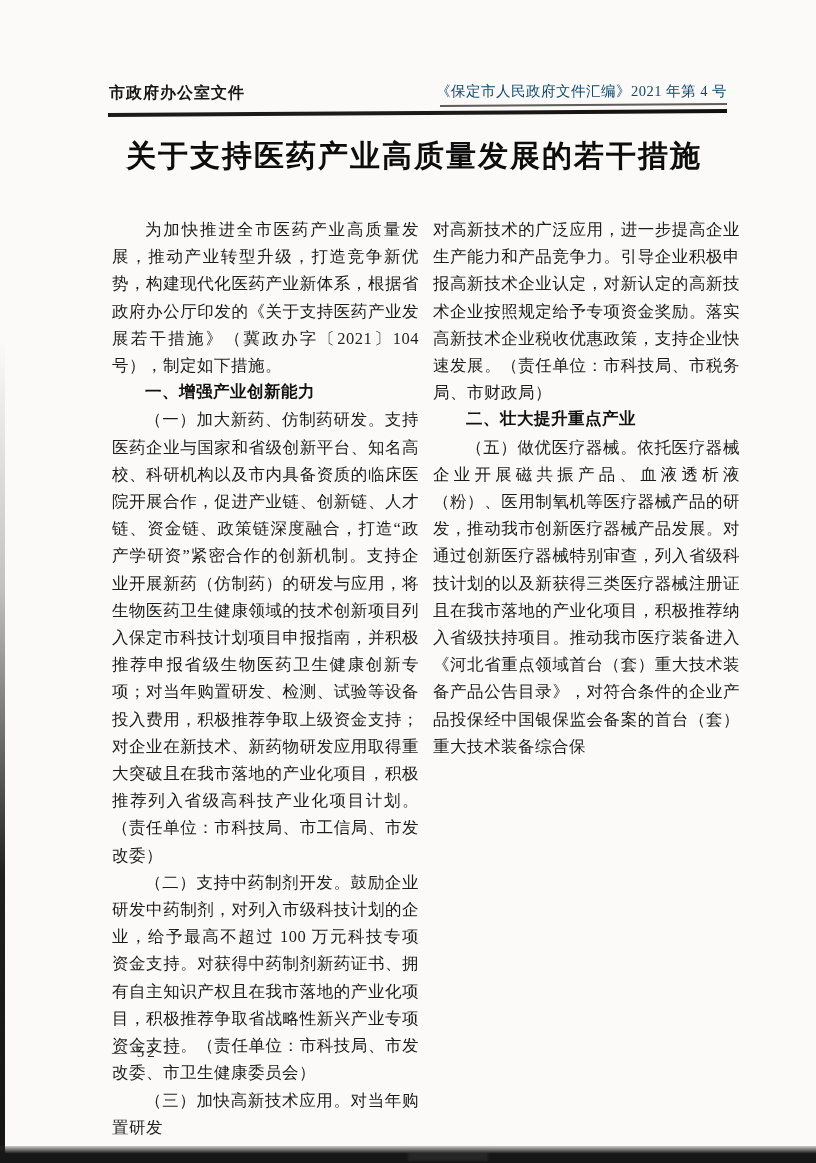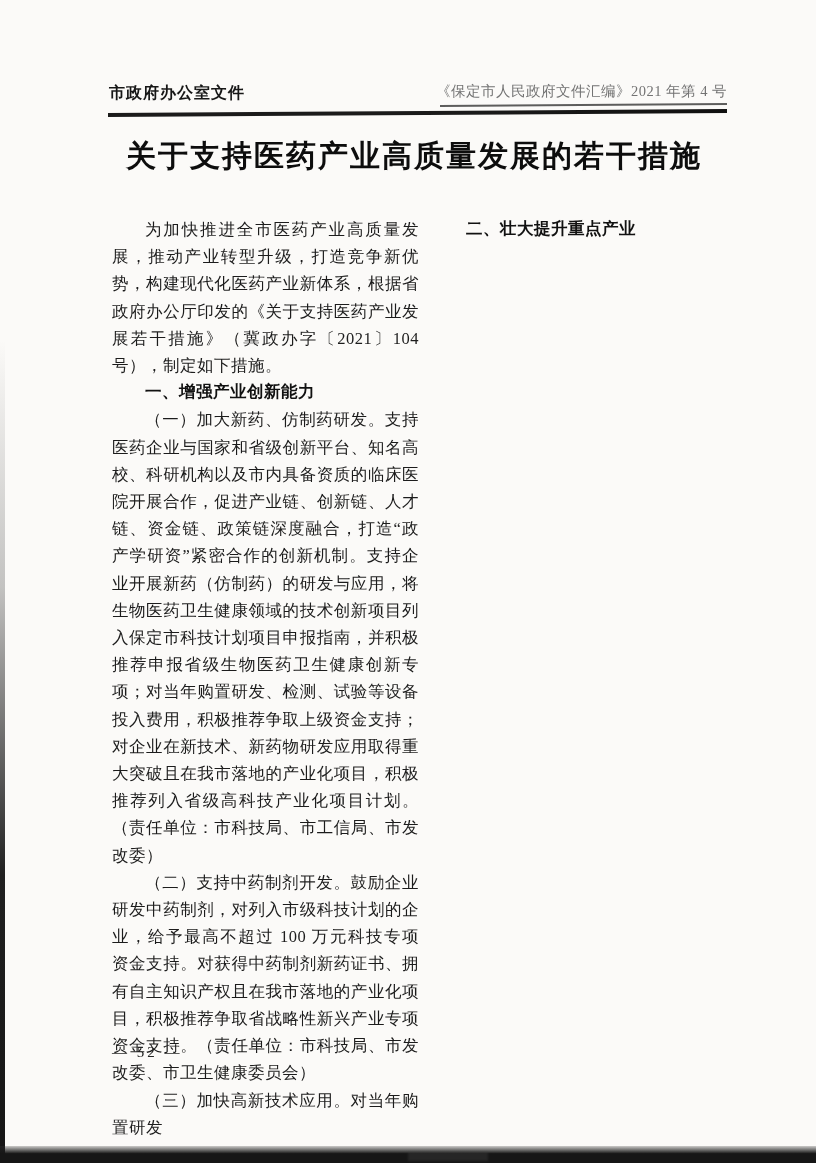--- a/index.html
+++ b/index.html
@@ -17,21 +17,21 @@
   
   .header-row {
     position:absolute; top:83px; left:109px; width:618px;
     display:flex; justify-content:space-between; align-items:baseline;
   }
   .header-doc-type {
     font-family:"Liberation Sans","DejaVu Sans",sans-serif;
     font-weight:700; font-size:16px; letter-spacing:1px; color:#171717;
   }
   .header-compilation {
-    font-size:14.5px; letter-spacing:0.5px; color:#737373;
+    font-size:14.5px; letter-spacing:0.5px; color:#0c4a6e;
     transform:translateY(-2px);
   }
   .header-rule {
     position:absolute; top:111px; left:108px; width:619px; height:4px;
     background:linear-gradient(to right, #1b1b1b 0 55%, #101010);
     transform:skewY(-0.35deg);
   }
   .header-rule-echo {
     position:absolute; top:104px; left:440px; width:287px; height:1.5px;
     background:rgba(40,40,40,0.75);
@@ -109,21 +109,23 @@
 
   <div class="columns">
     <div class="column">
         <p class="para intro">为加快推进全市医药产业高质量发展，推动产业转型升级，打造竞争新优势，构建现代化医药产业新体系，根据省政府办公厅印发的《关于支持医药产业发展若干措施》（冀政办字〔2021〕104 号），制定如下措施。</p>
         <p class="para heading">一、增强产业创新能力</p>
         <p class="para item">（一）加大新药、仿制药研发。支持医药企业与国家和省级创新平台、知名高校、科研机构以及市内具备资质的临床医院开展合作，促进产业链、创新链、人才链、资金链、政策链深度融合，打造“政产学研资”紧密合作的创新机制。支持企业开展新药（仿制药）的研发与应用，将生物医药卫生健康领域的技术创新项目列入保定市科技计划项目申报指南，并积极推荐申报省级生物医药卫生健康创新专项；对当年购置研发、检测、试验等设备投入费用，积极推荐争取上级资金支持；对企业在新技术、新药物研发应用取得重大突破且在我市落地的产业化项目，积极推荐列入省级高科技产业化项目计划。（责任单位：市科技局、市工信局、市发改委）</p>
         <p class="para item">（二）支持中药制剂开发。鼓励企业研发中药制剂，对列入市级科技计划的企业，给予最高不超过 100 万元科技专项资金支持。对获得中药制剂新药证书、拥有自主知识产权且在我市落地的产业化项目，积极推荐争取省战略性新兴产业专项资金支持。（责任单位：市科技局、市发改委、市卫生健康委员会）</p>
         <p class="para item">（三）加快高新技术应用。对当年购置研发</p>
       </div>
     <div class="column">
+        <p class="para continuation">对高新技术的广泛应用，进一步提高企业生产能力和产品竞争力。引导企业积极申报高新技术企业认定，对新认定的高新技术企业按照规定给予专项资金奖励。落实高新技术企业税收优惠政策，支持企业快速发展。（责任单位：市科技局、市税务局、市财政局）</p>
         <p class="para heading">二、壮大提升重点产业</p>
+        <p class="para item">（五）做优医疗器械。依托医疗器械企业开展磁共振产品、血液透析液（粉）、医用制氧机等医疗器械产品的研发，推动我市创新医疗器械产品发展。对通过创新医疗器械特别审查，列入省级科技计划的以及新获得三类医疗器械注册证且在我市落地的产业化项目，积极推荐纳入省级扶持项目。推动我市医疗装备进入《河北省重点领域首台（套）重大技术装备产品公告目录》，对符合条件的企业产品投保经中国银保监会备案的首台（套）重大技术装备综合保</p>
       </div>
   </div>
 
   <div class="page-number">— 52 —</div>
 
   <div class="edge-left"></div>
   <div class="edge-right"></div>
   <div class="edge-right-top"></div>
   <div class="edge-bottom"></div>
   <div class="edge-bottom-gap"></div>

